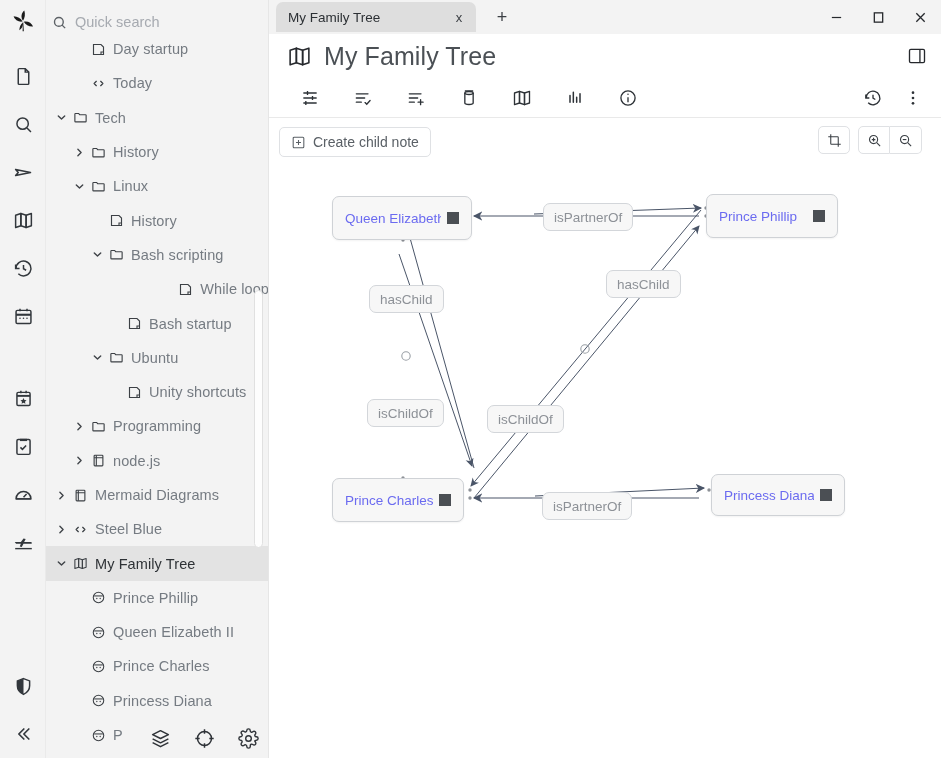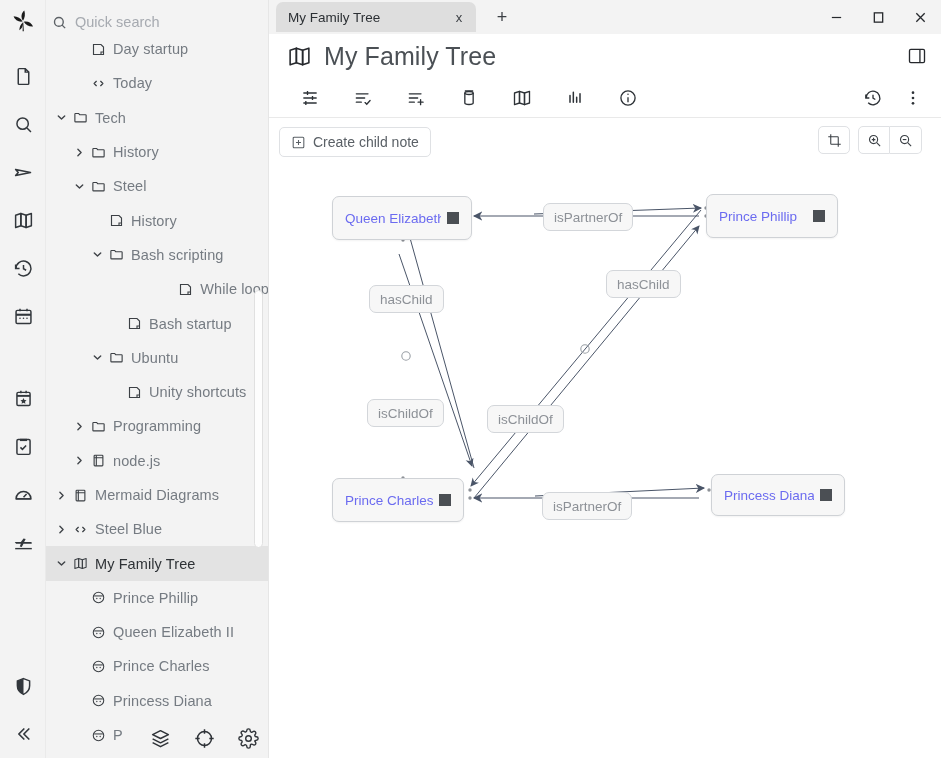--- a/index.html
+++ b/index.html
@@ -322,21 +322,21 @@
           <span class="tw">
             <svg width="11" height="11" viewBox="0 0 24 24" fill="none" stroke="#3f4348" stroke-width="3" stroke-linecap="round" stroke-linejoin="round">
               <path d="M5 8.5l7 7 7-7"></path>
             </svg>
           </span>
           <span class="t-icon">
             <svg width="15" height="15" viewBox="0 0 24 24" fill="none" stroke="#3c4045" stroke-width="1.8">
               <path d="M3 6.5a1 1 0 0 1 1-1h5l1.6 2H20a1 1 0 0 1 1 1v9.5a1 1 0 0 1-1 1H4a1 1 0 0 1-1-1z"></path>
             </svg>
           </span>
-          <span class="t-label">Steel</span>
+          <span class="t-label">Linux</span>
         </div>
         <div class="tree-row" style="padding-left: 42px;">
           <span class="tw empty"></span>
           <span class="t-icon">
             <svg width="15" height="15" viewBox="0 0 24 24" fill="none" stroke="#3c4045" stroke-width="1.8">
               <path d="M4 4h12l4 4v12H4z"></path>
               <path d="M16 20v-4h4"></path>
             </svg>
           </span>
           <span class="t-label">History</span>

